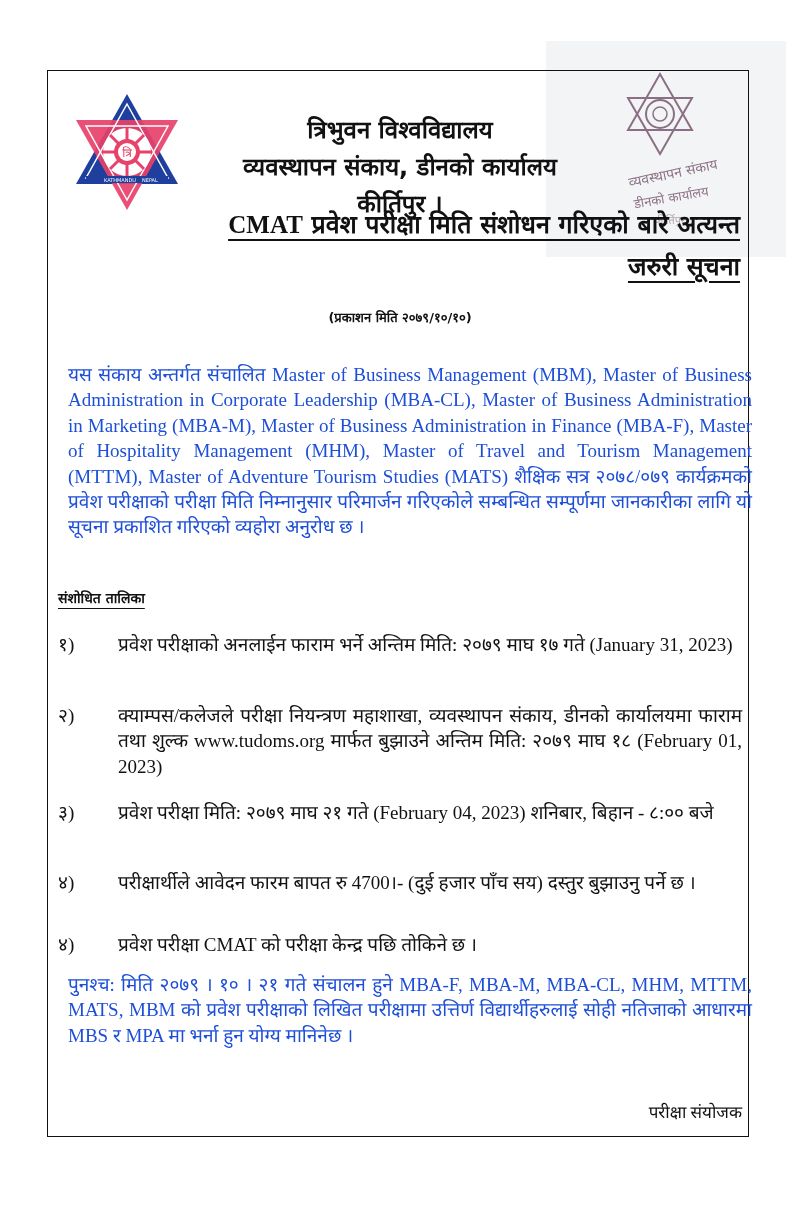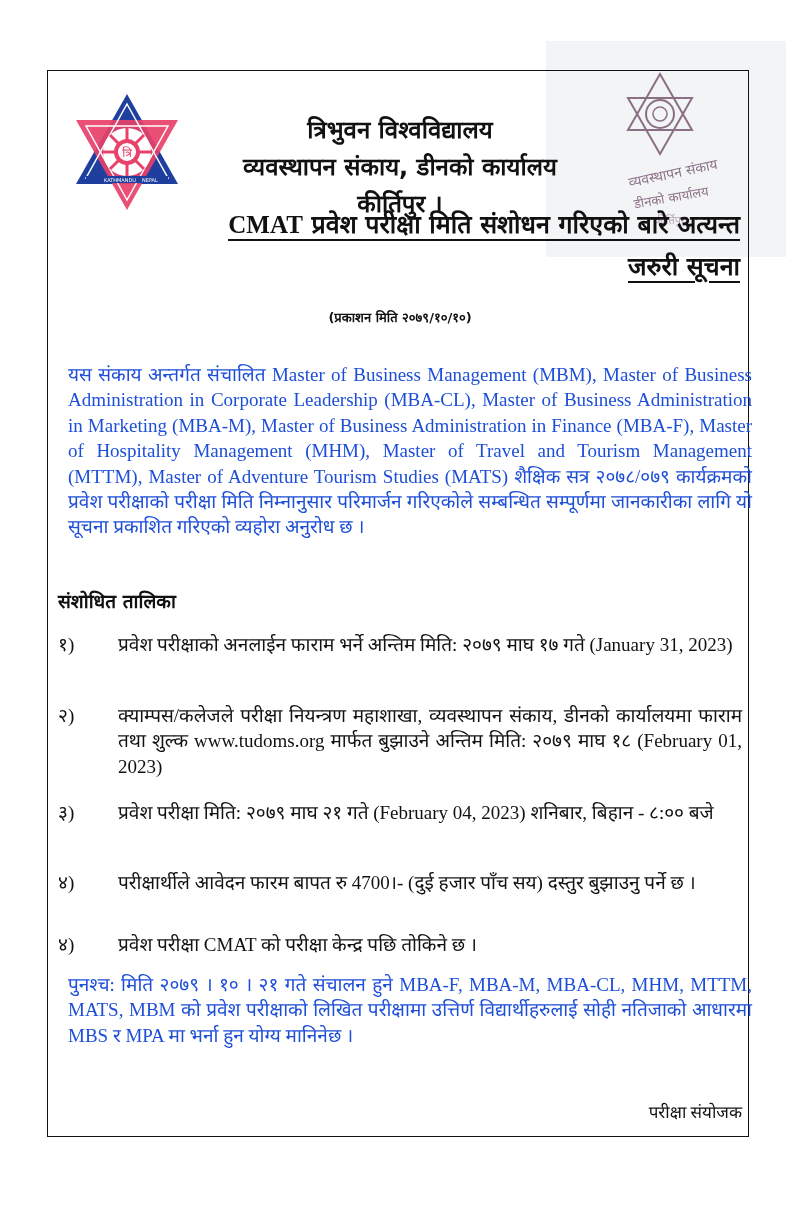--- a/index.html
+++ b/index.html
@@ -17,22 +17,22 @@
   .title { position:absolute; left:60px; width:680px; text-align:right; font-weight:bold;
          font-size:25px; line-height:40px; }
   .title1 { top:205px; } .title2 { top:247px; }
   .title span { text-decoration:underline; text-underline-offset:6px; text-decoration-thickness:2px; }
   .cmat { font-family:"Liberation Serif", serif; }
   .pubdate { position:absolute; left:60px; width:680px; top:308px; text-align:center;
          font-size:13px; font-weight:bold; }
   .body { position:absolute; left:58px; width:684px; font-family:"Liberation Serif","DejaVu Serif", serif;
          font-size:19px; line-height:25.4px; text-align:justify; color:#1d4ed8;margin-left:10px; }
   .para { top:362px; }
-  .subhead { position:absolute; left:58px; top:588px; font-size:19px; font-weight:bold;
-         text-underline-offset:5px; }
+  .subhead { position:absolute; left:58px; top:588px; font-size:14px; font-weight:bold;
+         text-decoration:underline; text-underline-offset:5px; }
   .item { position:absolute; left:58px; width:684px; font-family:"Liberation Serif","DejaVu Serif", serif;
          font-size:19px; line-height:25.4px; }
   .item .num { position:absolute; left:0; top:0; width:50px; }
   .item .txt { margin-left:60px; text-align:justify; display:block; }
   .i1 { top:632px; } .i2 { top:703px; } .i3 { top:800px; } .i4 { top:870px; } .i5 { top:932px; }
   .ps { top:972px; }
   .sign { position:absolute; right:56px; top:1100px; font-family:"Liberation Serif","DejaVu Serif", serif;
          font-size:17px; }
 </style>
 </head>

